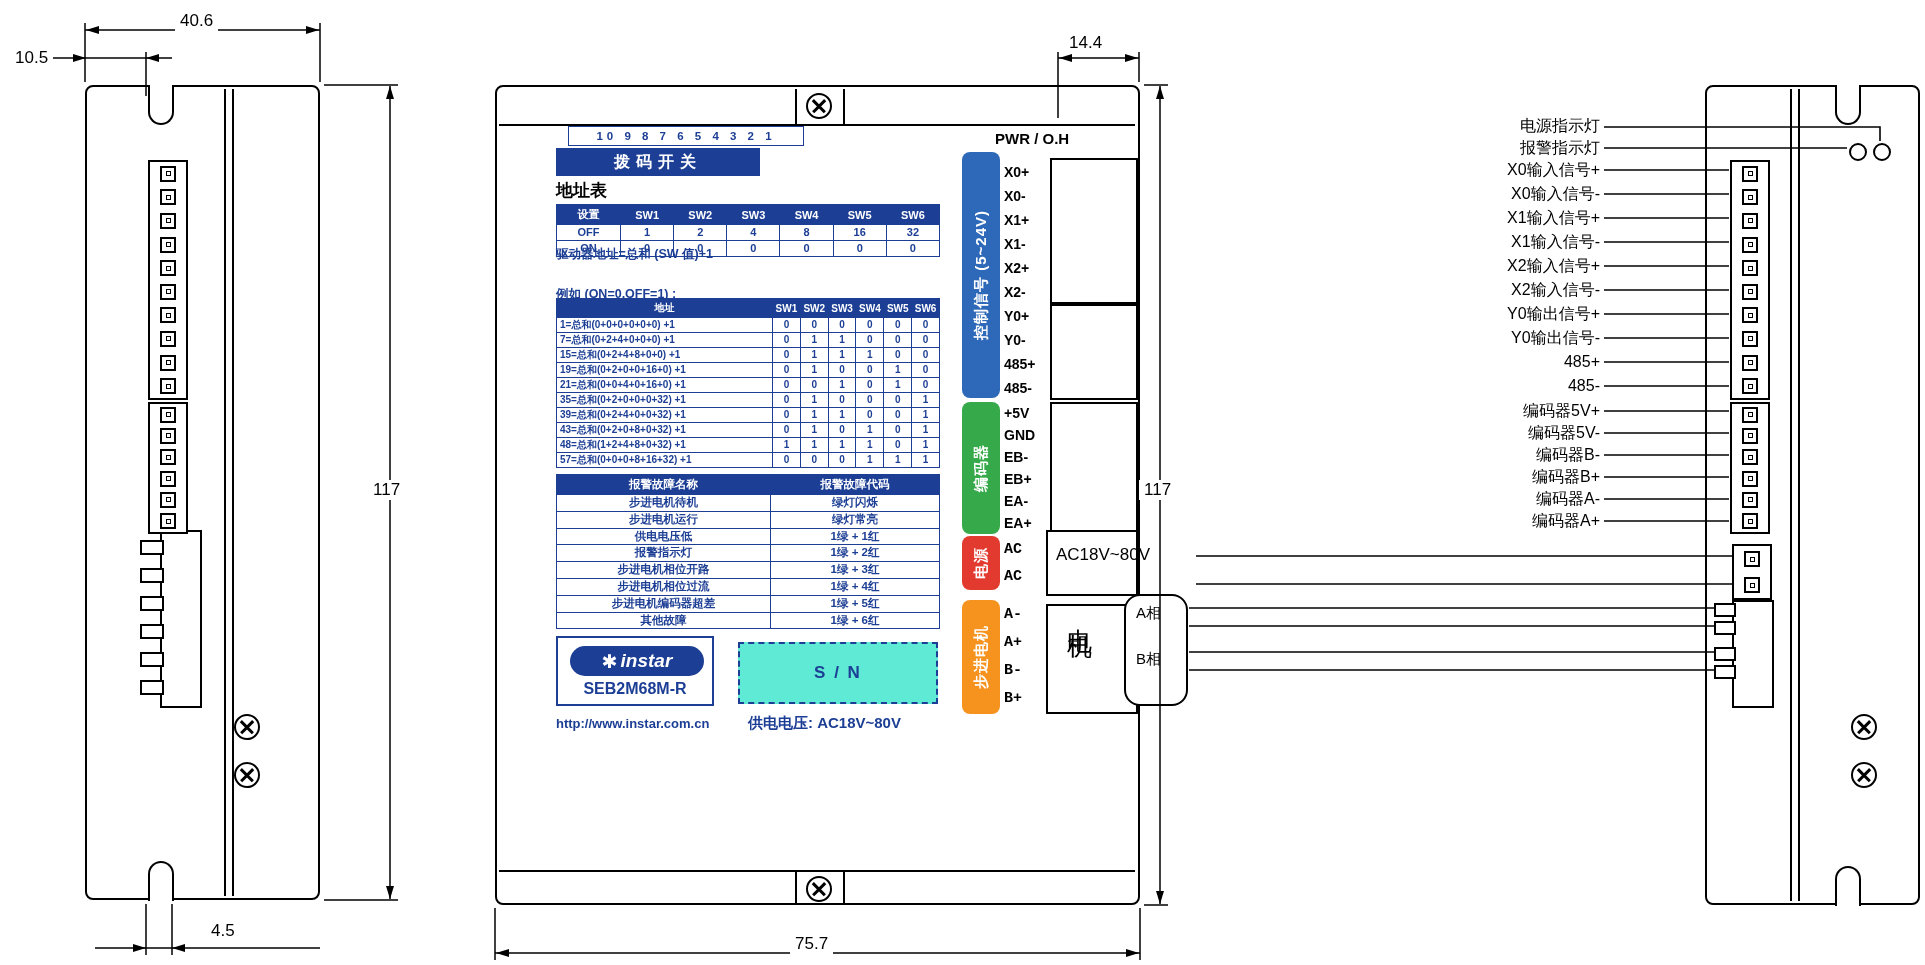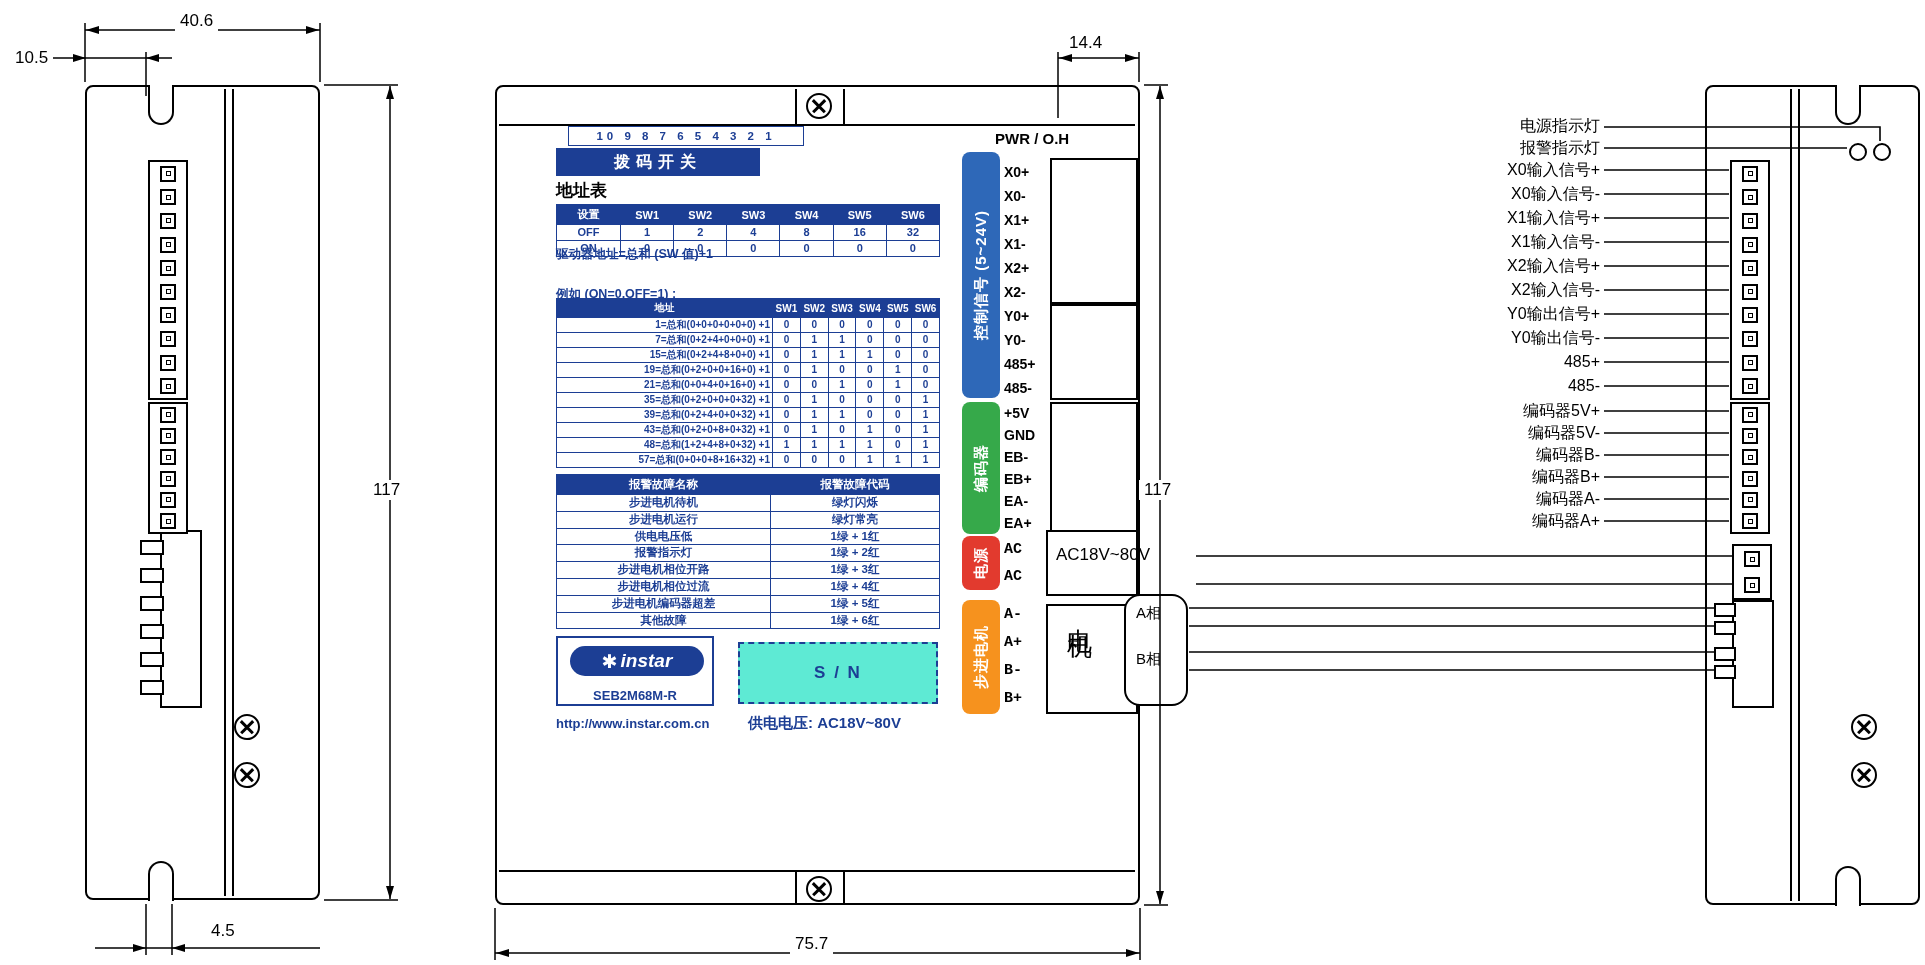--- a/index.html
+++ b/index.html
@@ -45,36 +45,36 @@
 
   .tablewrap { position:absolute; z-index:3; }
   table.navy { border-collapse:collapse; table-layout:fixed; width:100%; background:#fff; border:1.5px solid var(--navy); }
   table.navy th, table.navy td { border:1px solid var(--navy); }
   table.navy th { background:var(--navy); color:#fff; font-weight:bold; text-align:center; padding:2px 1px; }
   table.navy td { color:var(--navy); font-weight:bold; text-align:center; padding:1px 2px; line-height:1.2; }
   .sw-table th { font-size:11px; }
   .sw-table td { font-size:11px; height:16px; }
   .addr-table th { font-size:10px; padding:2px 0; }
   .addr-table td { font-size:10px; height:14px; }
-  .addr-table td:first-child { text-align:right; padding-left:12px; }
+  .addr-table td:first-child { text-align:left; padding-left:3px; }
   .alarm-table th { font-size:11.5px; text-align:left; padding-left:5px; }
   .alarm-table td { font-size:11.5px; text-align:left; padding-left:5px; height:15.5px; }
 
   .dipnums { position:absolute; border:1.5px solid var(--navy); background:#fff; color:var(--navy);
              font-weight:bold; font-size:11.5px; letter-spacing:4px; display:flex; align-items:center; justify-content:center; z-index:3; }
   .diplabel { position:absolute; color:#fff; font-weight:bold; font-size:16px; letter-spacing:6px;
               display:flex; align-items:center; justify-content:center; z-index:3; }
   .face-title { position:absolute; font-weight:bold; font-size:17px; color:#000; z-index:3; }
   .navy-note { position:absolute; color:var(--navy); font-weight:bold; font-size:12.5px; z-index:3; white-space:nowrap; }
   .pwr { position:absolute; font-weight:bold; font-size:15px; color:#000; z-index:3; white-space:nowrap; }
 
   .logo-box { position:absolute; border:2px solid var(--navy); background:#fff; z-index:3; text-align:center; }
   .logo-pill { position:absolute; left:12px; top:8px; width:134px; height:30px; border-radius:16px;
                color:#fff; font-weight:bold; font-style:italic; font-size:19px; display:flex; align-items:center; justify-content:center; gap:3px; }
-  .logo-model { position:absolute; left:0; right:0; top:50px; color:var(--navy); font-weight:bold; font-size:13px; }
+  .logo-model { position:absolute; left:0; right:0; top:42px; color:var(--navy); font-weight:bold; font-size:16px; }
   .sn-box { position:absolute; border:2px dashed var(--navy); background:#5eead4; color:var(--navy); font-weight:bold;
             font-size:17px; display:flex; align-items:center; justify-content:center; z-index:3; letter-spacing:2px; }
   .site { position:absolute; color:var(--navy); font-weight:bold; font-size:13px; z-index:3; white-space:nowrap; }
   .supply { position:absolute; color:var(--navy); font-weight:bold; font-size:15px; z-index:3; white-space:nowrap; }
 
   .ac-label { position:absolute; font-size:17px; z-index:6; white-space:nowrap; }
   .motor-word { position:absolute; font-size:25px; writing-mode:vertical-rl; letter-spacing:6px; z-index:6; }
   .motor-box { position:absolute; border:2.5px solid #000; border-radius:16px; background:#fff; z-index:4; }
   .phase { position:absolute; left:10px; font-size:15px; white-space:nowrap; }
 </style>

